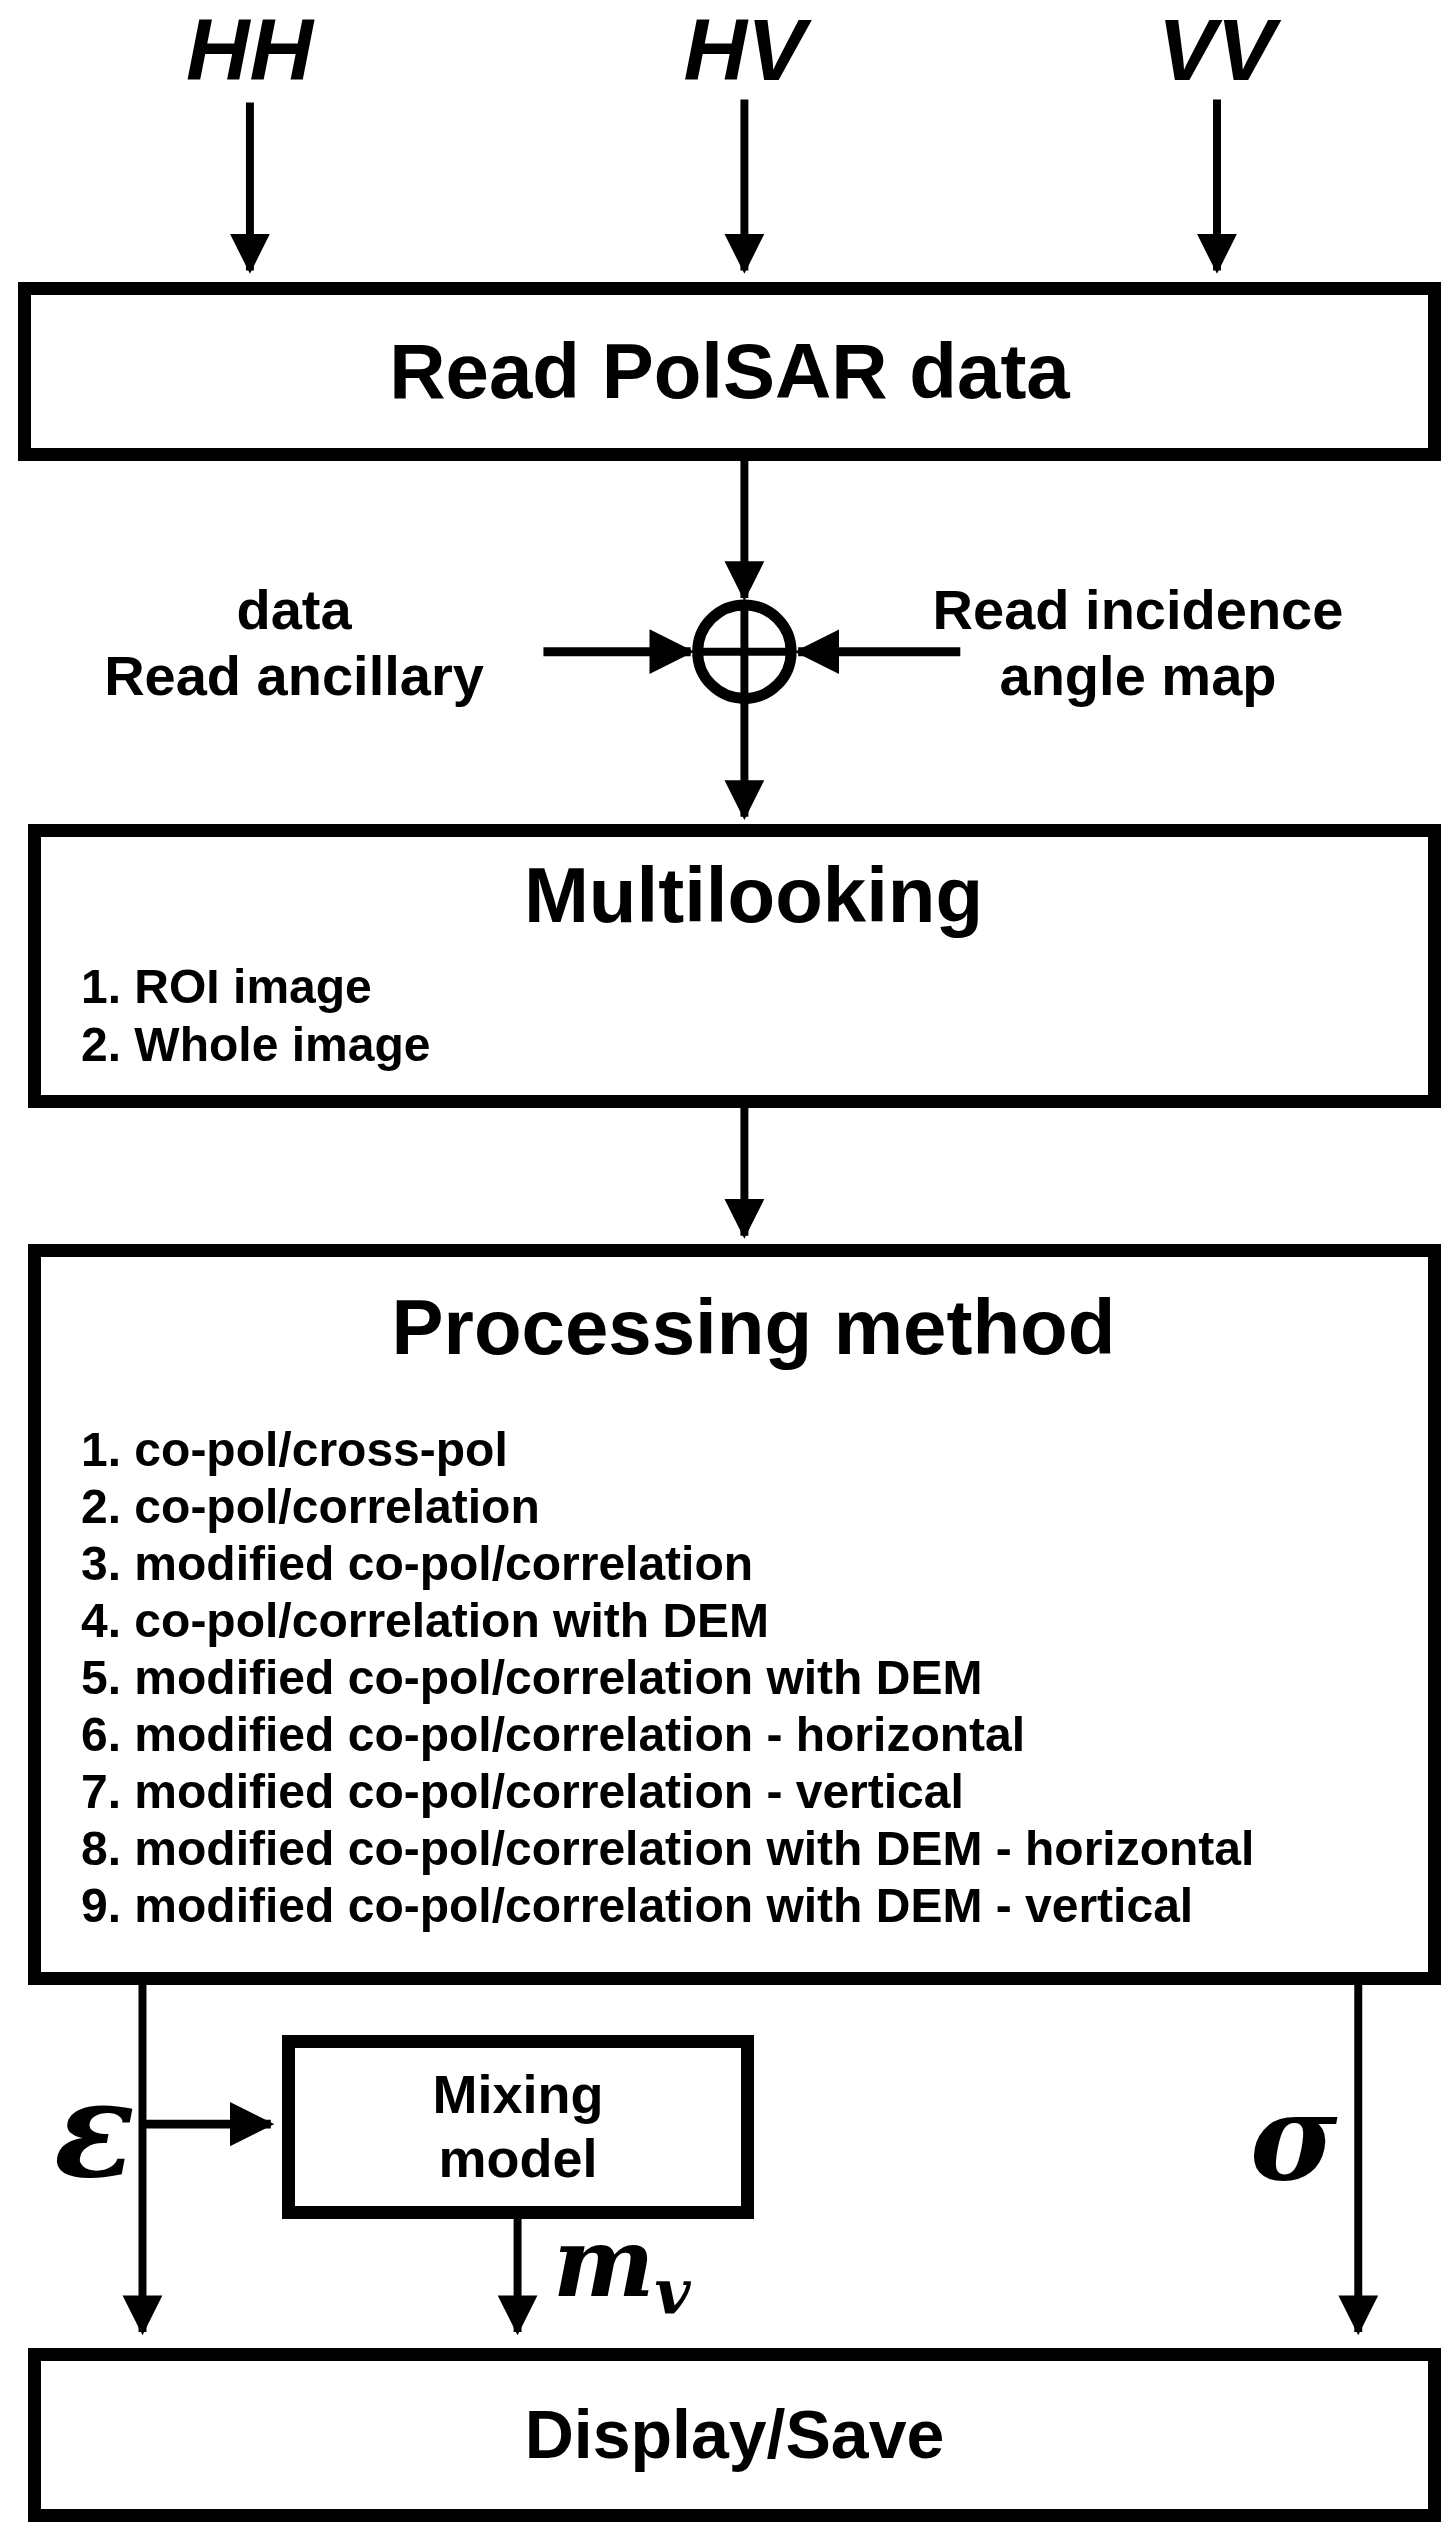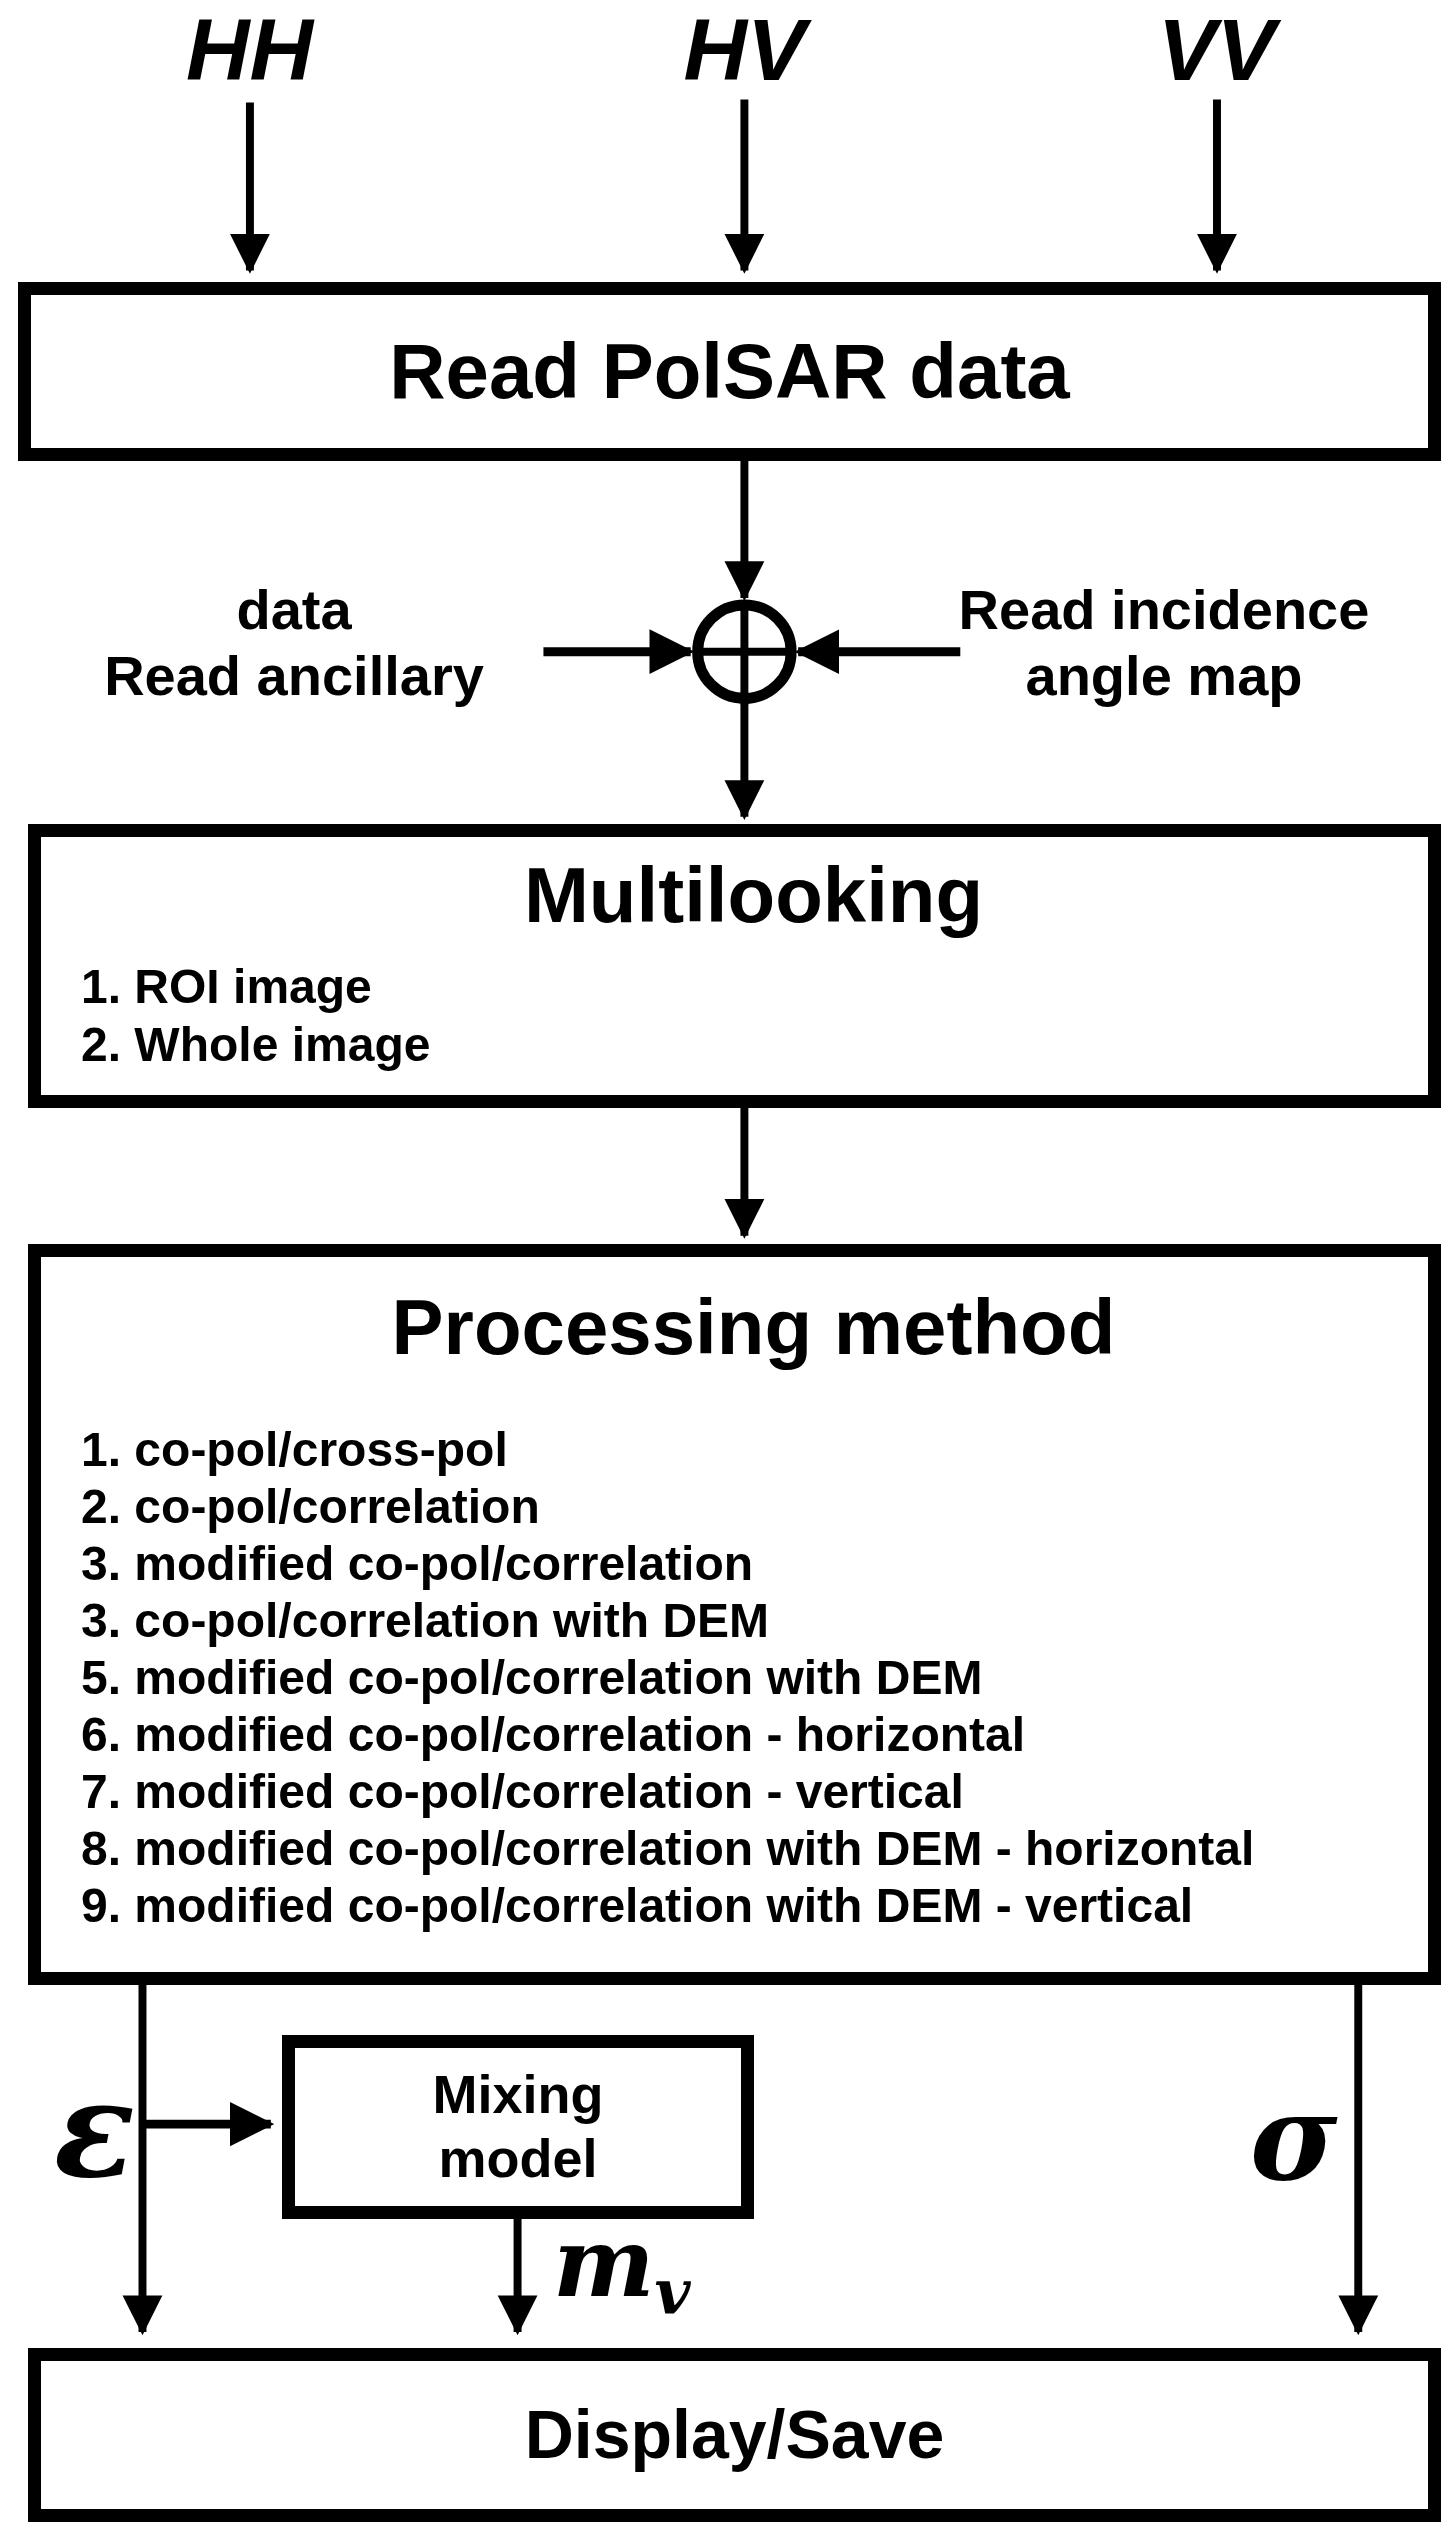--- a/index.html
+++ b/index.html
@@ -119,40 +119,40 @@
   <div class="input-label" style="left:1107px;">VV</div>
 
   <div class="flowbox center-both" style="left:18px; top:282px; width:1423px; height:179px;">
     <div class="box-title title-78">Read PolSAR data</div>
   </div>
 
   <div class="side-note" style="left:85px; top:577px;">
     <div>data</div>
     <div>Read ancillary</div>
   </div>
-  <div class="side-note" style="left:955px; top:577px;text-align:center;">
+  <div class="side-note" style="left:929px; top:577px;text-align:center;">
     <div>Read incidence</div>
     <div>angle map</div>
   </div>
 
   <div class="flowbox" style="left:28px; top:824px; width:1413px; height:284px;">
     <div class="abs-title box-title title-78" style="top:16px;">Multilooking</div>
     <div class="list-block lh-58" style="left:40px; top:121px;">
       <div>1. ROI image</div>
       <div>2. Whole image</div>
     </div>
   </div>
 
   <div class="flowbox" style="left:28px; top:1244px; width:1413px; height:741px;">
     <div class="abs-title box-title title-78" style="top:28px;">Processing method</div>
     <div class="list-block lh-57" style="left:40px; top:164px;">
       <div>1. co-pol/cross-pol</div>
       <div>2. co-pol/correlation</div>
       <div>3. modified co-pol/correlation</div>
-      <div>3. co-pol/correlation with DEM</div>
+      <div>4. co-pol/correlation with DEM</div>
       <div>5. modified co-pol/correlation with DEM</div>
       <div>6. modified co-pol/correlation - horizontal</div>
       <div>7. modified co-pol/correlation - vertical</div>
       <div>8. modified co-pol/correlation with DEM - horizontal</div>
       <div>9. modified co-pol/correlation with DEM - vertical</div>
     </div>
   </div>
 
   <div class="math-label eps" style="left:20px; top:2062px; width:149px;">ε</div>
   <div class="math-label sig" style="left:1219px; top:2078px; width:149px;">σ</div>

